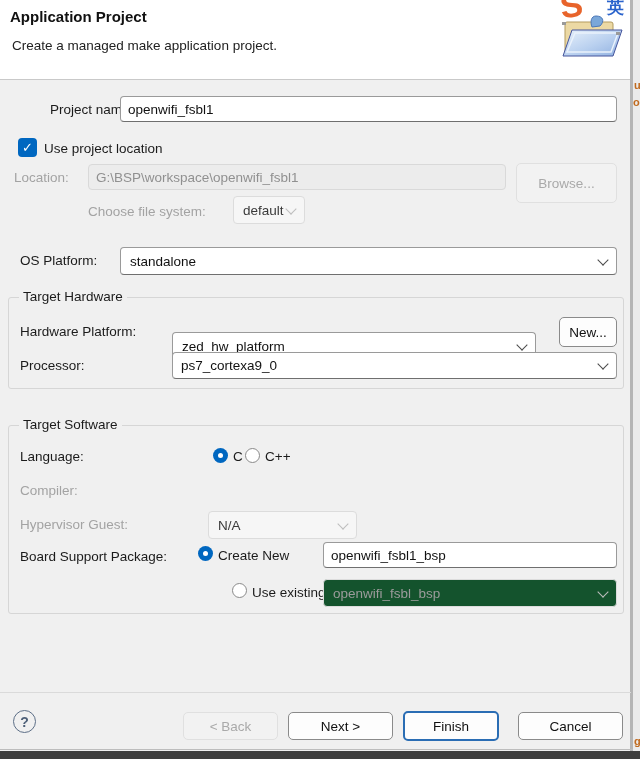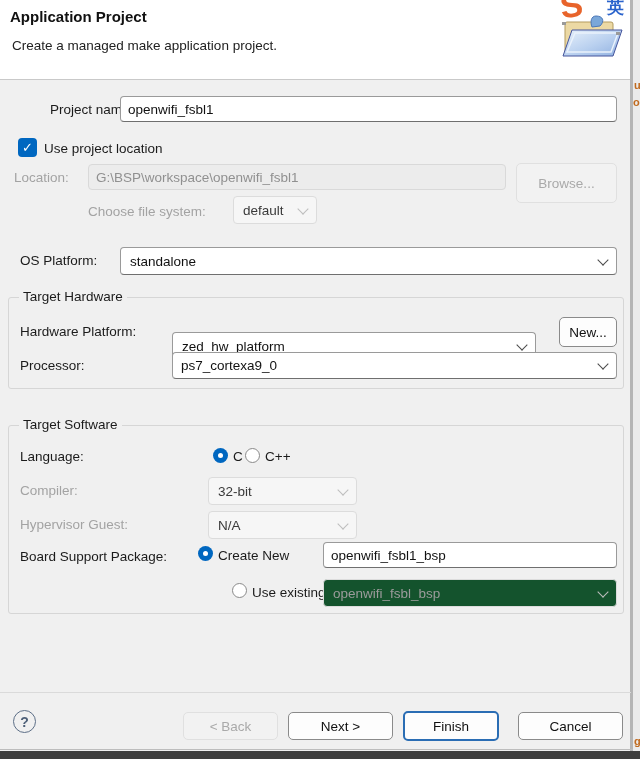--- a/index.html
+++ b/index.html
@@ -85,21 +85,21 @@
   <div class="checkbox" style="left:18px;top:138px;background:#0067c0;">
       <span>✓</span>
     </div>
   <div class="lbl" style="left:44px;top:141px;">Use project location</div>
 
   <div class="lbl dis" style="left:14px;top:170px;">Location:</div>
   <div class="tbox dis" style="left:88px;top:164px;width:418px;height:26px;">G:\BSP\workspace\openwifi_fsbl1</div>
   <div class="btn dis" style="left:516px;top:163px;width:101px;height:40px;">Browse...</div>
 
   <div class="lbl dis" style="left:88px;top:204px;">Choose file system:</div>
-  <div class="combo dis" style="left:233px;top:196px;width:84px;height:28px;">
+  <div class="combo dis" style="left:233px;top:196px;width:72px;height:28px;">
     <span>default</span>
     <span class="chev lt"></span>
   </div>
 
   <div class="lbl" style="left:20px;top:253px;">OS Platform:</div>
   <div class="combo" style="left:120px;top:247px;width:497px;height:28px;">
     <span>standalone</span>
     <span class="chev"></span>
   </div>
 
@@ -123,24 +123,20 @@
   </div>
   <div class="lbl" style="left:20px;top:449px;">Language:</div>
   <div class="radio on" style="left:213px;top:448px;background:#0067c0;">
       <span class="dot"></span>
     </div>
   <div class="lbl" style="left:233px;top:449px;">C</div>
   <div class="radio" style="left:245px;top:448px;"></div>
   <div class="lbl" style="left:265px;top:449px;">C++</div>
 
   <div class="lbl dis" style="left:20px;top:483px;">Compiler:</div>
-  <div class="combo dis" style="left:208px;top:477px;width:149px;height:28px;">
-    <span>32-bit</span>
-    <span class="chev lt"></span>
-  </div>
 
   <div class="lbl dis" style="left:20px;top:517px;">Hypervisor Guest:</div>
   <div class="combo dis" style="left:208px;top:511px;width:149px;height:28px;">
     <span>N/A</span>
     <span class="chev lt"></span>
   </div>
 
   <div class="lbl" style="left:20px;top:549px;">Board Support Package:</div>
   <div class="radio on" style="left:198px;top:546px;background:#0067c0;">
       <span class="dot"></span>

